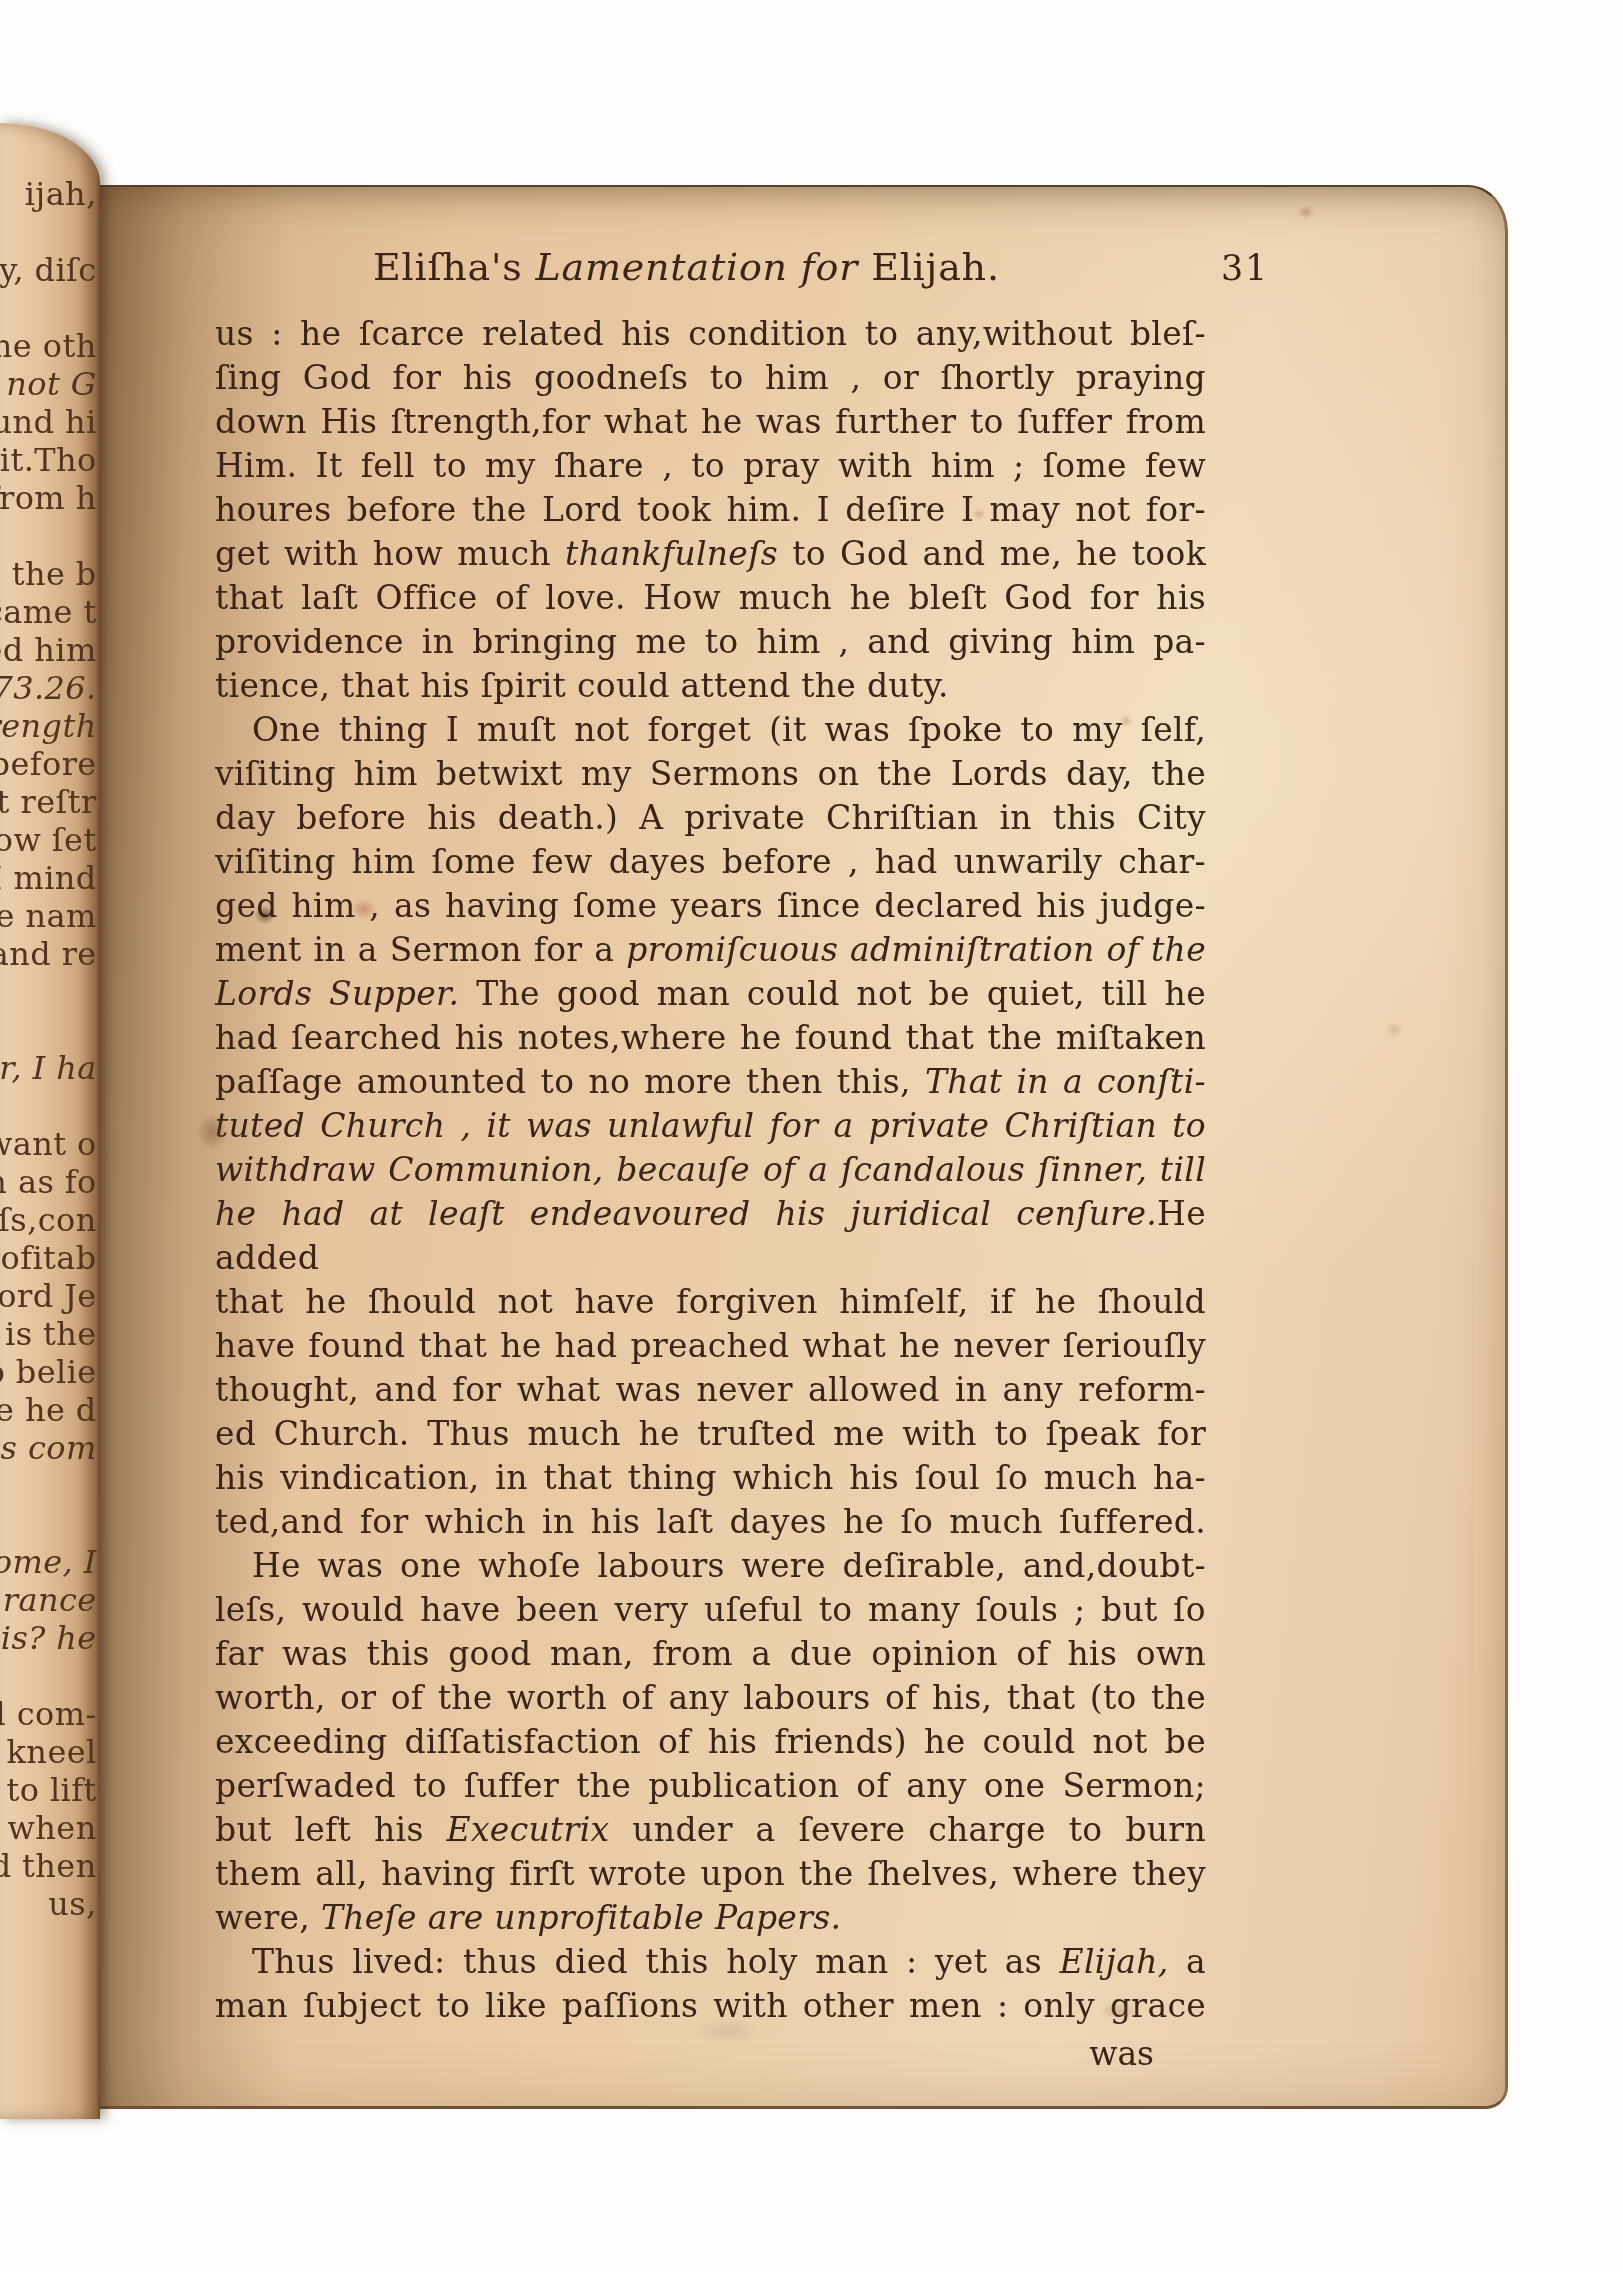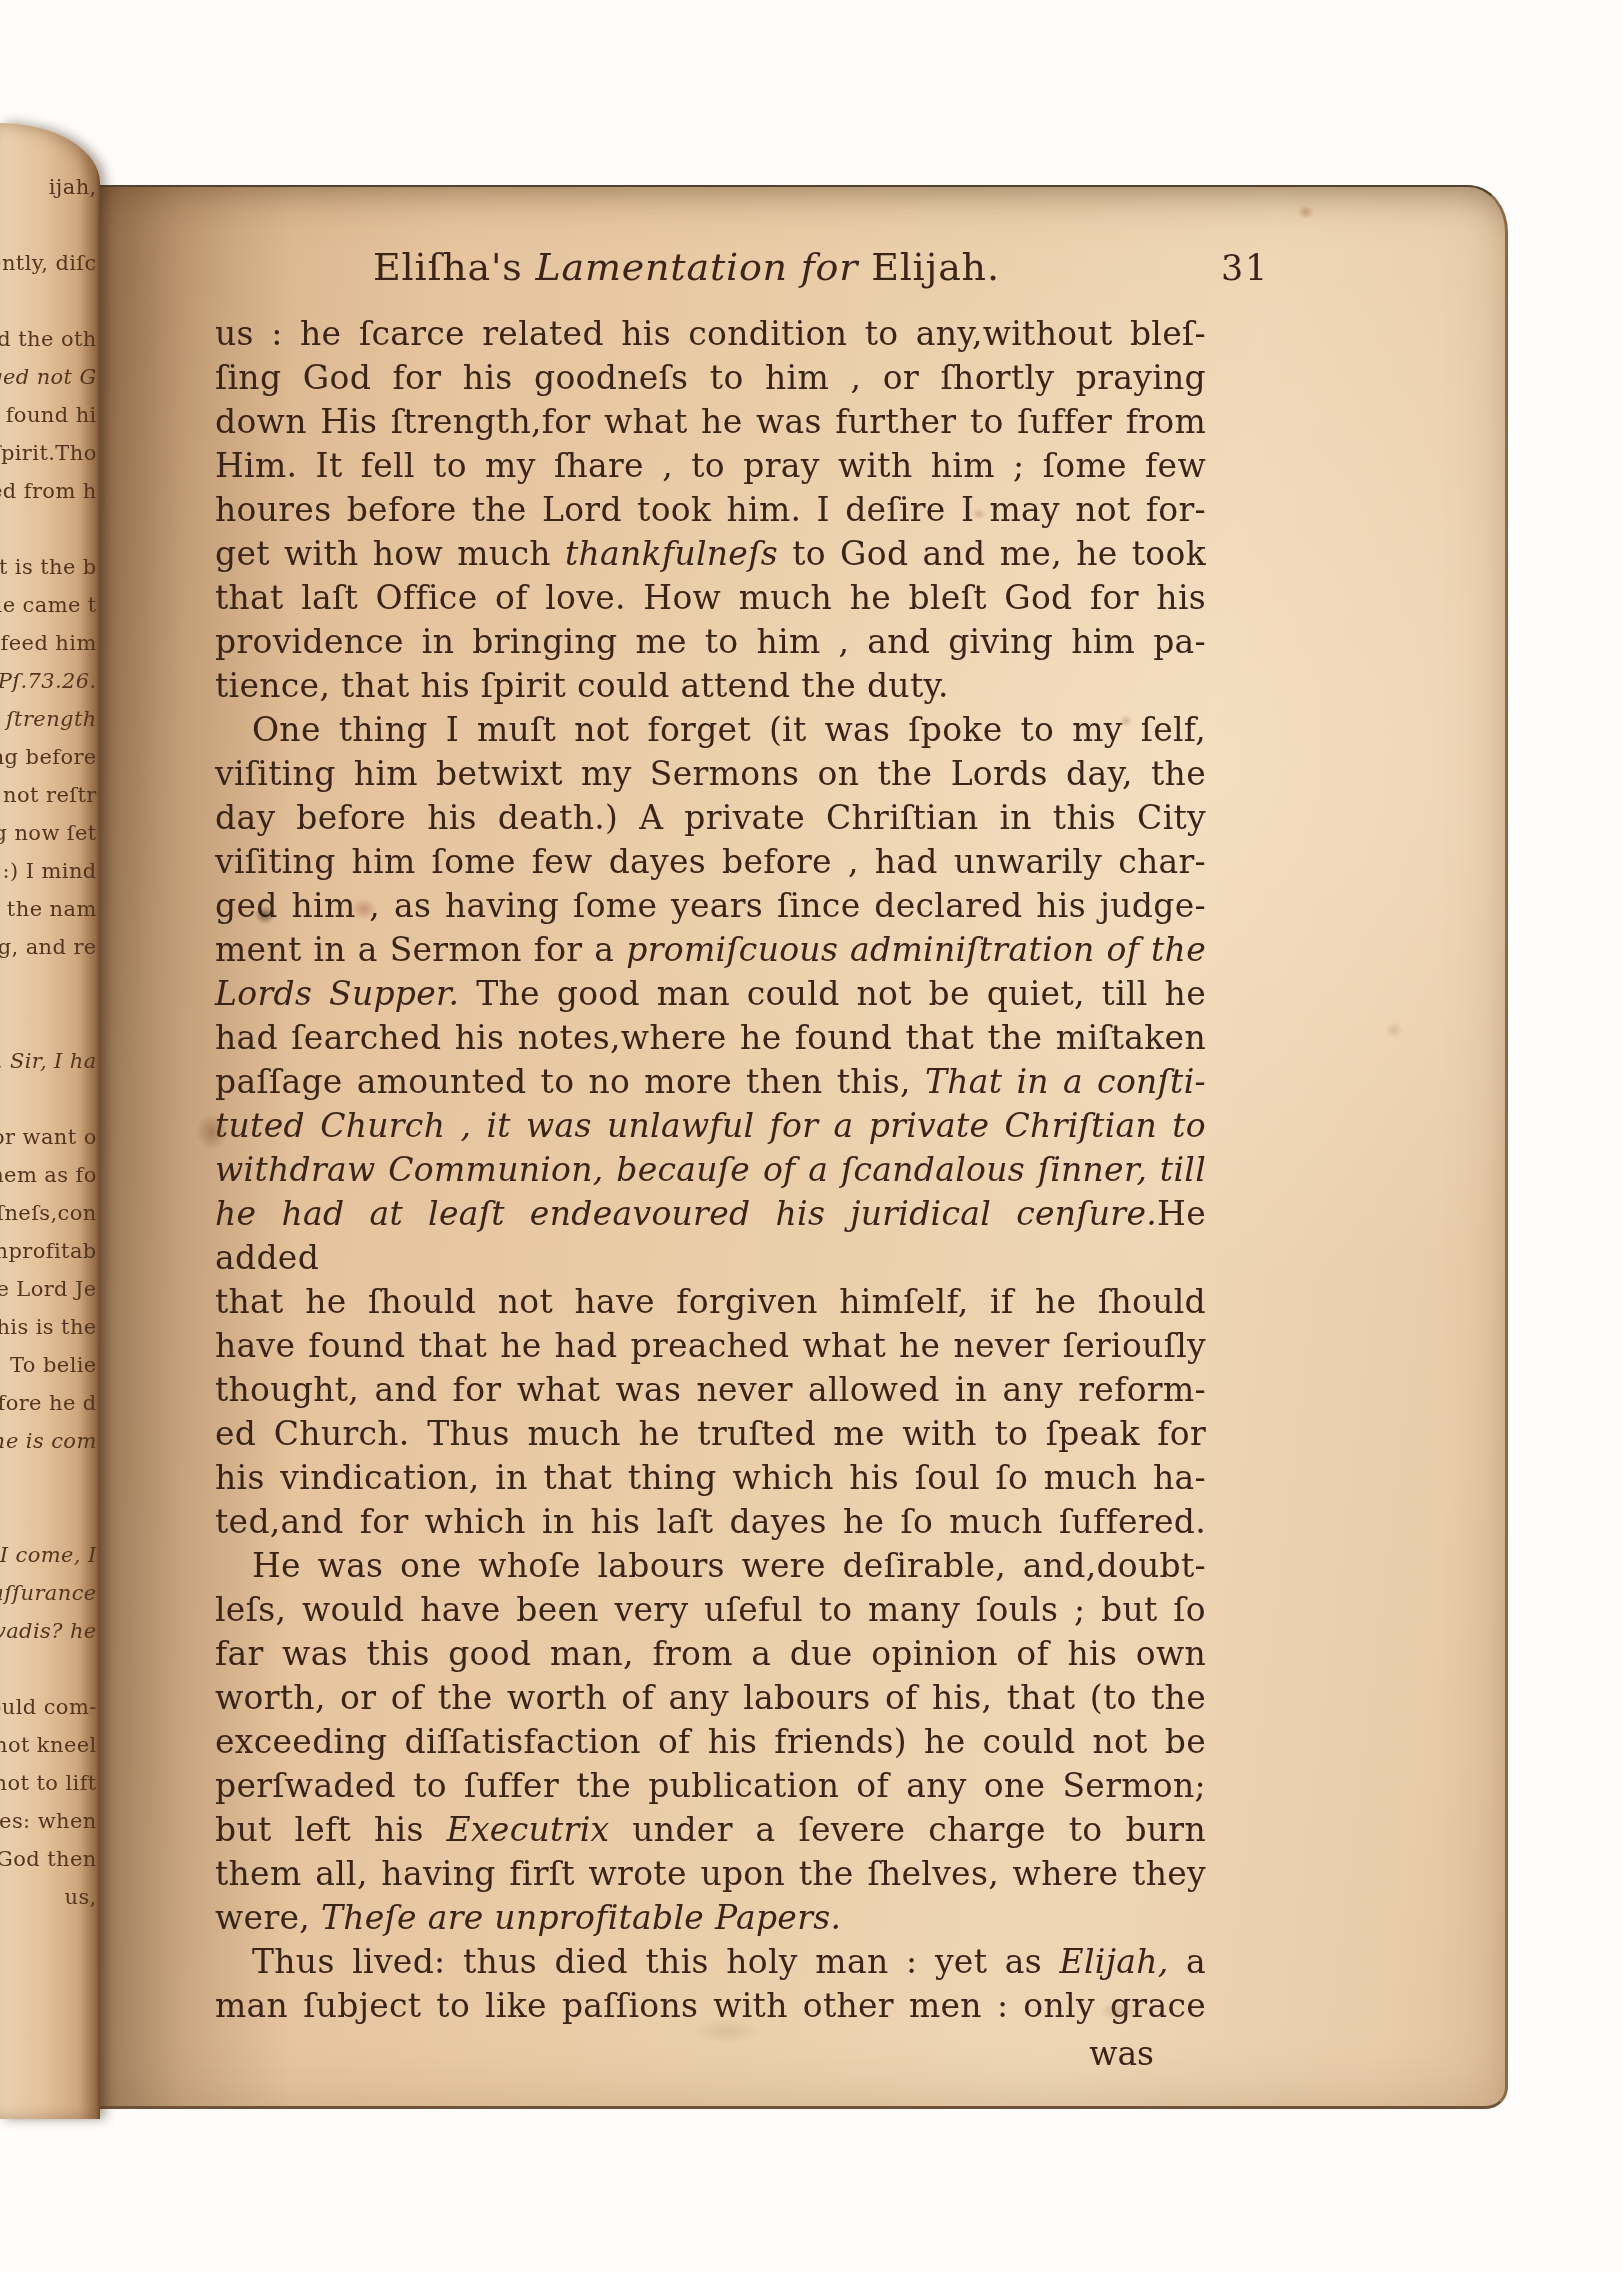--- a/index.html
+++ b/index.html
@@ -7,21 +7,21 @@
          font-family:"DejaVu Serif", serif;}
 
   
   .prev-edge{position:absolute;left:0;top:123px;width:100px;height:1996px;overflow:hidden;
     background:linear-gradient(to right,#ecd2b0 0%,#e2c09a 45%,#d0a87f 78%,#a97f55 96%,#7c5533 100%);
     border-top-right-radius:100px 60px;
     box-shadow:inset -8.3px 0 15px rgba(80,50,25,.35), 5px 0 11.7px rgba(60,35,15,.45);}
   .frag-list{position:relative;padding-top:52px;}
   .frag{position:relative;height:38px;}
   .frag span{position:absolute;right:3.3px;top:0;white-space:nowrap;
-    font-size:21px;color:#54341f;letter-spacing:0.4px;}
+    font-size:32px;color:#54341f;letter-spacing:0.4px;}
   .frag span.it{font-style:italic;}
 
   
   .main-page{position:absolute;left:93px;top:185px;width:1412px;height:1919px;
     background:
       radial-gradient(1001px 751px at 78% 30%, rgba(255,240,215,.35), rgba(255,240,215,0) 70%),
       linear-gradient(97deg,#bb916a 0%,#d9b58d 9%,#e5c49e 22%,#eacda8 45%,#eed6b5 72%,#e9ccaa 92%,#e0c09c 100%);
     border-top:2.5px solid #54402c;border-right:3.3px solid #8a6848;border-bottom:3.3px solid #6e5138;
     border-top-right-radius:40px 47px;border-bottom-right-radius:22px;
     box-shadow:inset 0 0 58px rgba(130,95,55,.28), inset 0 22px 33px -20px rgba(80,55,30,.5);}

